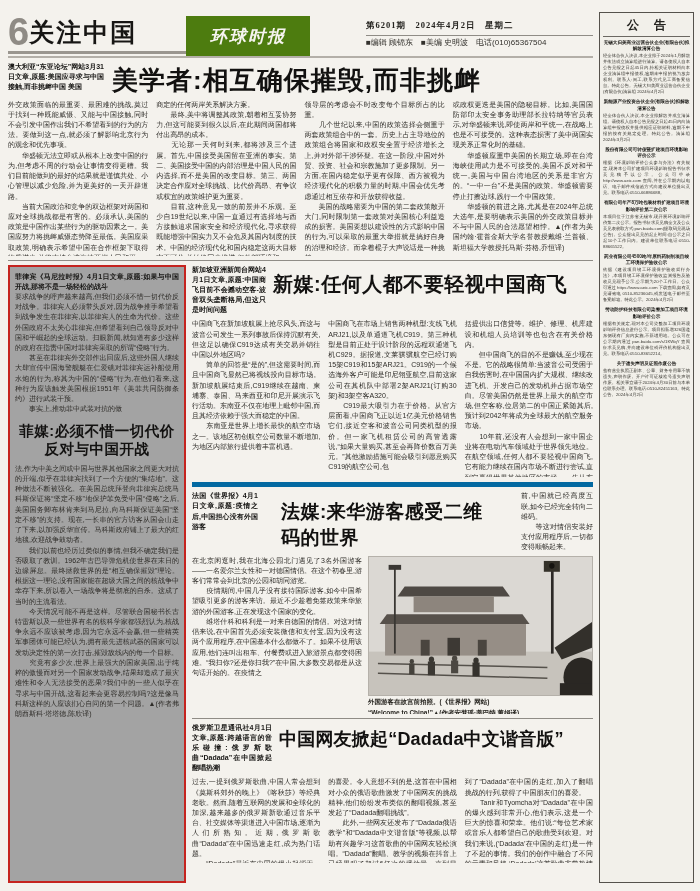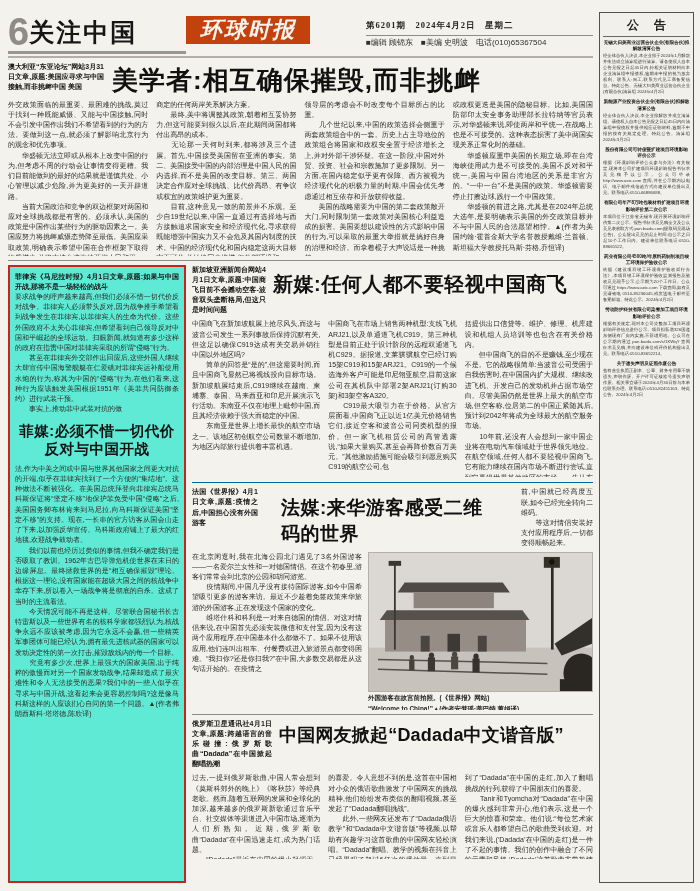--- a/index.html
+++ b/index.html
@@ -9,47 +9,47 @@
     background:#f4f2ed; font-family:"Liberation Sans", sans-serif;
     color:#24231f; padding:8px 6px 8px 8px; display:flex; gap:6px; overflow:hidden;
   }
   .main { width:609px; display:flex; flex-direction:column; overflow:hidden; }
 
   
   .hdr { display:flex; align-items:flex-start; height:50px; border-bottom:2px solid #b3afa8; margin-bottom:4px; }
   .hdr-section { display:flex; align-items:flex-end; width:178px; border-bottom:3px solid #9a968f; padding-bottom:2px; height:46px; }
   .pageno { font-size:38px; font-weight:bold; color:#8f8b85; line-height:0.9; letter-spacing:-2px; }
   .secname { font-size:25px; font-weight:bold; color:#17161-4; color:#171614; letter-spacing:2px; margin-left:2px; font-family:"Liberation Serif", serif; }
-  .masthead { width:124px; height:28px; background:#c2410c; color:#f6f4ef; display:flex; align-items:center; justify-content:center;
-    font-family:"DejaVu Serif", serif; font-style:italic; font-weight:bold; font-size:22px; letter-spacing:2px; margin-top:8px; }
+  .masthead { width:124px; height:40px; background:#4d7c0f; color:#f6f4ef; display:flex; align-items:center; justify-content:center;
+    font-family:"DejaVu Serif", serif; font-style:italic; font-weight:bold; font-size:17px; letter-spacing:2px; margin-top:8px; }
   .issue { flex:1; padding-left:56px; margin-top:12px; }
   .issue-line1 { font-size:8.5px; font-weight:bold; font-family:"Liberation Serif", serif; letter-spacing:1px; padding-bottom:3px; }
   .issue-line2 { font-size:8px; font-weight:normal; border-top:1px solid #8f8c86; padding-top:1px; color:#33312d; }
 
   
   .flow { white-space:pre-line; text-align:justify; }
   .body-txt { font-size:7px; line-height:1.46; color:#2e2c28; }
   .intro-txt { font-size:7px; line-height:1.45; font-weight:bold; color:#17161 4; color:#171614; text-align:justify; }
   .big-head { font-weight:bold; color:#121110; font-family:"Liberation Sans", sans-serif; }
 
   
   .topart { border-bottom:1px solid #8f8c86; padding-bottom:4px; margin-bottom:4px; }
   .topart-hd { display:flex; gap:8px; }
   .topart-intro { width:96px; flex:none; }
   .topart-headline { flex:1; font-size:26px; letter-spacing:1px; line-height:1.1; padding-top:4px; }
   .topart-body { display:flex; gap:8px; margin-top:5px; height:156px; overflow:hidden; }
   .topart-body .col { flex:1; }
 
   
   .lower { flex:1; display:flex; gap:6px; overflow:hidden; }
-  .phil { width:178px; flex:none; border:2px solid #c5241f; padding:5px 5px; overflow:hidden; background:#5eead4; }
+  .phil { width:178px; flex:none; border:2px solid #c5241f; padding:5px 5px; overflow:hidden; background:#a3a3a3; }
   .phil-headline { font-size:14.5px; text-align:center; line-height:1.25; margin:7px 0 6px 0; letter-spacing:0.5px; }
   .centercol { flex:1; display:flex; flex-direction:column; overflow:hidden; }
 
-  .comac { border-bottom:1px solid #0369a1; padding-bottom:5px; margin-bottom:4px; }
+  .comac { border-bottom:5px solid #0369a1; padding-bottom:5px; margin-bottom:4px; }
   .comac-hd { display:flex; gap:7px; }
   .comac-intro { width:74px; flex:none; }
   .comac-headline { flex:1; font-size:20px; letter-spacing:0.5px; padding-top:6px; }
   .comac-body { display:flex; gap:8px; margin-top:4px; height:158px; overflow:hidden; }
   .comac-body .col { flex:1; }
 
   .qr { border-bottom:1px solid #8f8c86; padding-bottom:4px; margin-bottom:4px; }
   .qr-hd { display:flex; gap:23px; }
   .qr-intro { width:66px; flex:none; }
   .qr-headline { flex:1; font-size:19px; letter-spacing:0.5px; padding-top:8px; }

